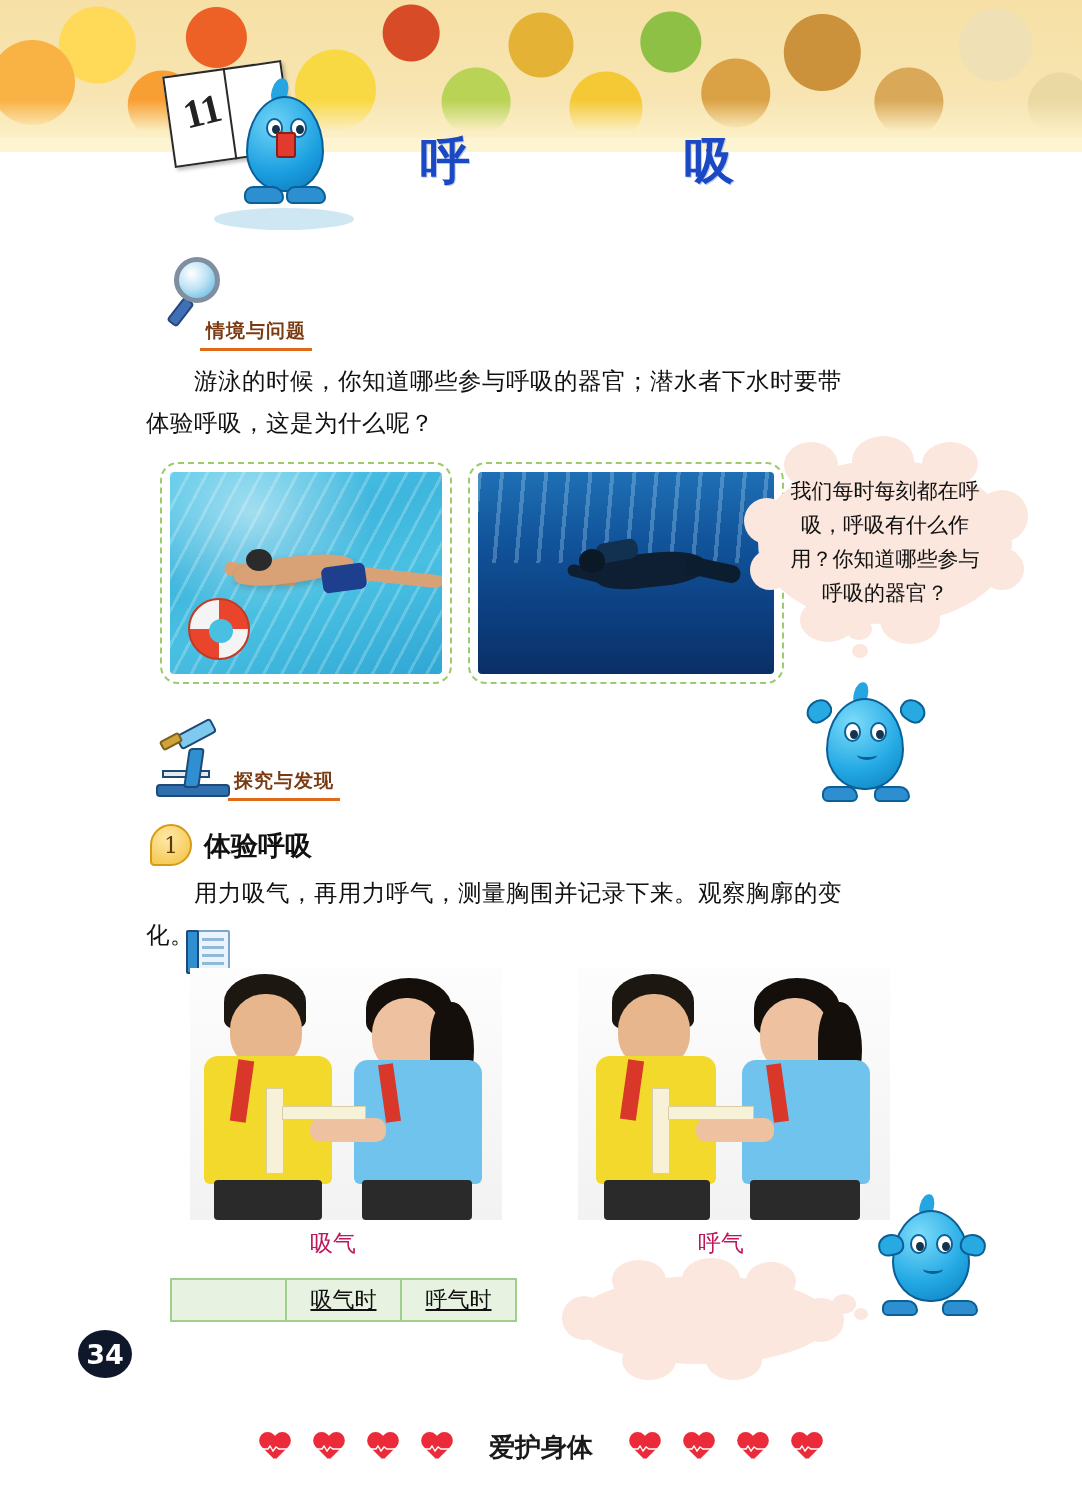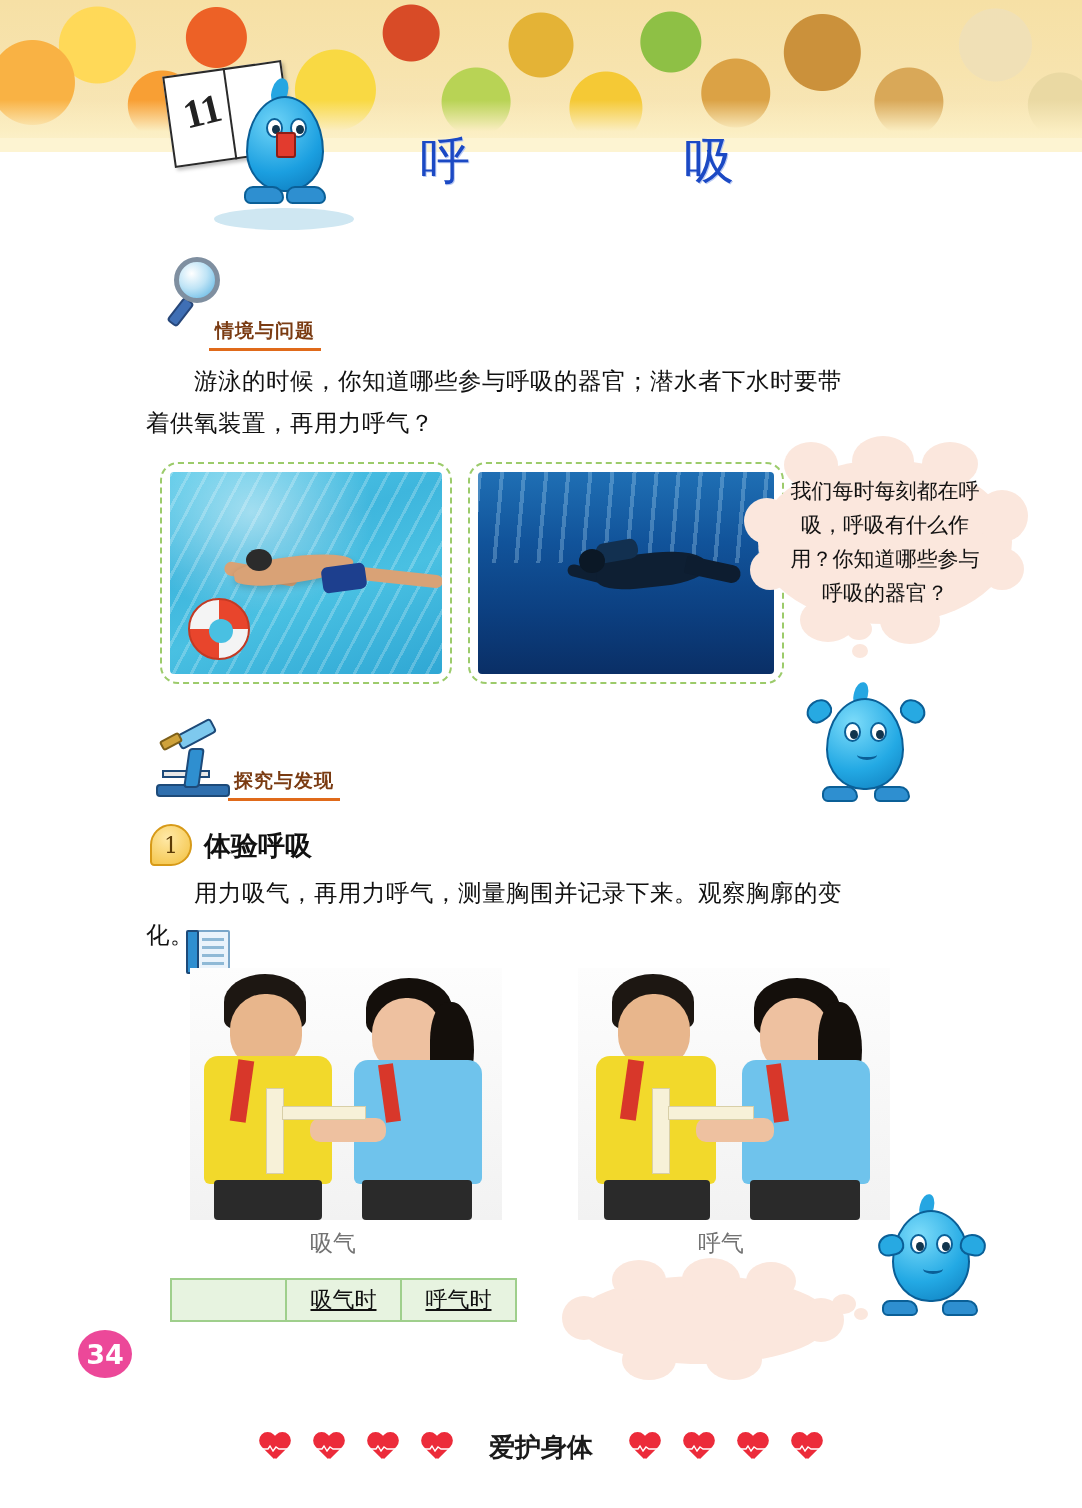--- a/index.html
+++ b/index.html
@@ -84,21 +84,21 @@
   }
   .shadow-ellipse {
     position:absolute; left:54px; top:150px; width:140px; height:22px;
     background:#cfe7f2; border-radius:50%;
   }
 
   
   .title {
     position:absolute; left:420px; top:128px;
     font-family:"DejaVu Sans", sans-serif;
-    font-size:50px; font-weight:normal; color:#1b49c4;
+    font-size:50px; font-weight:bold; color:#1b49c4;
     letter-spacing:38px;
     text-shadow:1px 1px 0 #b9c9f2;
   }
 
   
   .sec {
     position:absolute;
   }
   .sec-label {
     font-family:"DejaVu Sans", sans-serif;
@@ -235,38 +235,38 @@
   .girl-head { position:absolute; background:#eec1a0; border-radius:48% 48% 44% 44%; }
   .girl-hair { position:absolute; background:#140f0b; border-radius:50% 50% 26% 26%; }
   .girl-tail { position:absolute; background:#140f0b; border-radius:40% 50% 50% 40%; }
   .scarf { position:absolute; background:#d8372a; }
   .pants { position:absolute; background:#2a2a2a; border-radius:4px; }
   .tape { position:absolute; background:#f7f1d8; border:1px solid #d8cfa8; }
   .arm { position:absolute; border-radius:10px; }
 
   .caption {
     position:absolute; font-family:"DejaVu Sans", sans-serif;
-    font-size:23px; color:#737373;
+    font-size:23px; color:#be185d;
   }
 
   
   table.data {
     position:absolute; border-collapse:collapse;
     font-family:"DejaVu Sans", sans-serif; font-size:22px; color:#111;
   }
   table.data td {
     border:2px solid #9fcf8c; width:115px; height:42px; text-align:center;
   }
   table.data td.hdr { background:#e7f3e0;text-decoration:underline; }
   table.data td.blank { background:#ffffff; }
 
   
   .page-no {
     position:absolute; left:78px; top:1330px; width:54px; height:48px;
-    background:#ec4899; border-radius:50%;
+    background:#0f172a; border-radius:50%;
     color:#fff; font-family:"DejaVu Sans", sans-serif; font-size:27px; font-weight:bold;
     display:flex; align-items:center; justify-content:center;text-align:right;
   }
 
   
   .footer {
     position:absolute; left:0; top:1420px; width:1082px; height:54px;
     display:flex; align-items:center; justify-content:center; gap:22px;
   }
   .heart {
@@ -325,27 +325,27 @@
   <div class="shoe" style="left:84px; top:128px;"></div>
   <div class="shoe" style="left:126px; top:128px;"></div>
 </div>
 
 <div class="title">呼　　吸</div>
 
 <div class="magnifier">
   <div class="mag-handle"></div>
   <div class="mag-lens"></div>
 </div>
-<div class="sec" style="left:200px; top:318px;margin-left:9px;">
+<div class="sec" style="left:200px; top:318px;">
   <span class="sec-label">情境与问题</span>
 </div>
 
 <div class="body-text" style="left:146px; top:360px; width:820px;">
   <div style="text-indent:48px;">游泳的时候，你知道哪些参与呼吸的器官；潜水者下水时要带</div>
-  <div>着供氧装置，再用力呼气？</div>
+  <div>体验呼吸，这是为什么呢？</div>
 </div>
 
 <div class="photo-frame" style="left:160px; top:462px; width:292px; height:222px;">
   <div class="photo pool">
     <div class="swimmer-arm"></div>
     <div class="swimmer-body"></div>
     <div class="swimmer-leg"></div>
     <div class="swimmer-head"></div>
     <div class="swimmer-trunks"></div>
     <div class="ring"></div>

